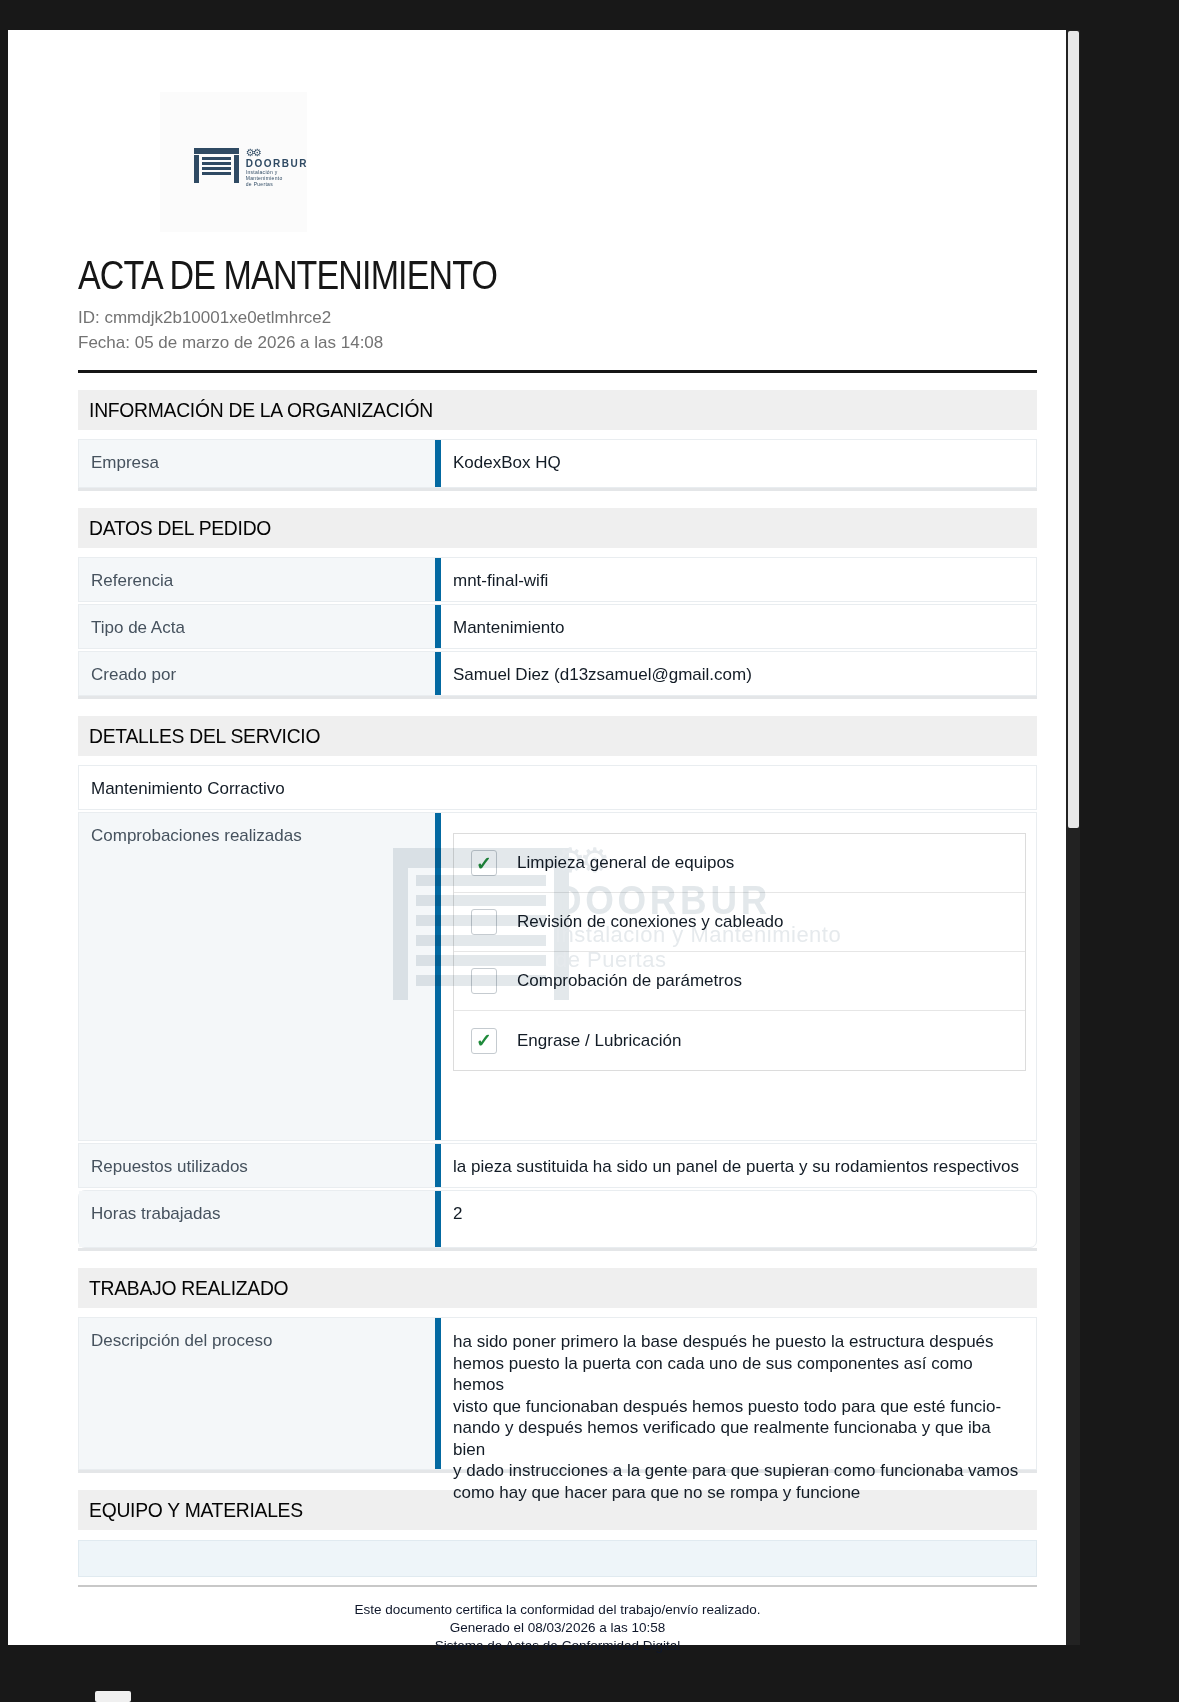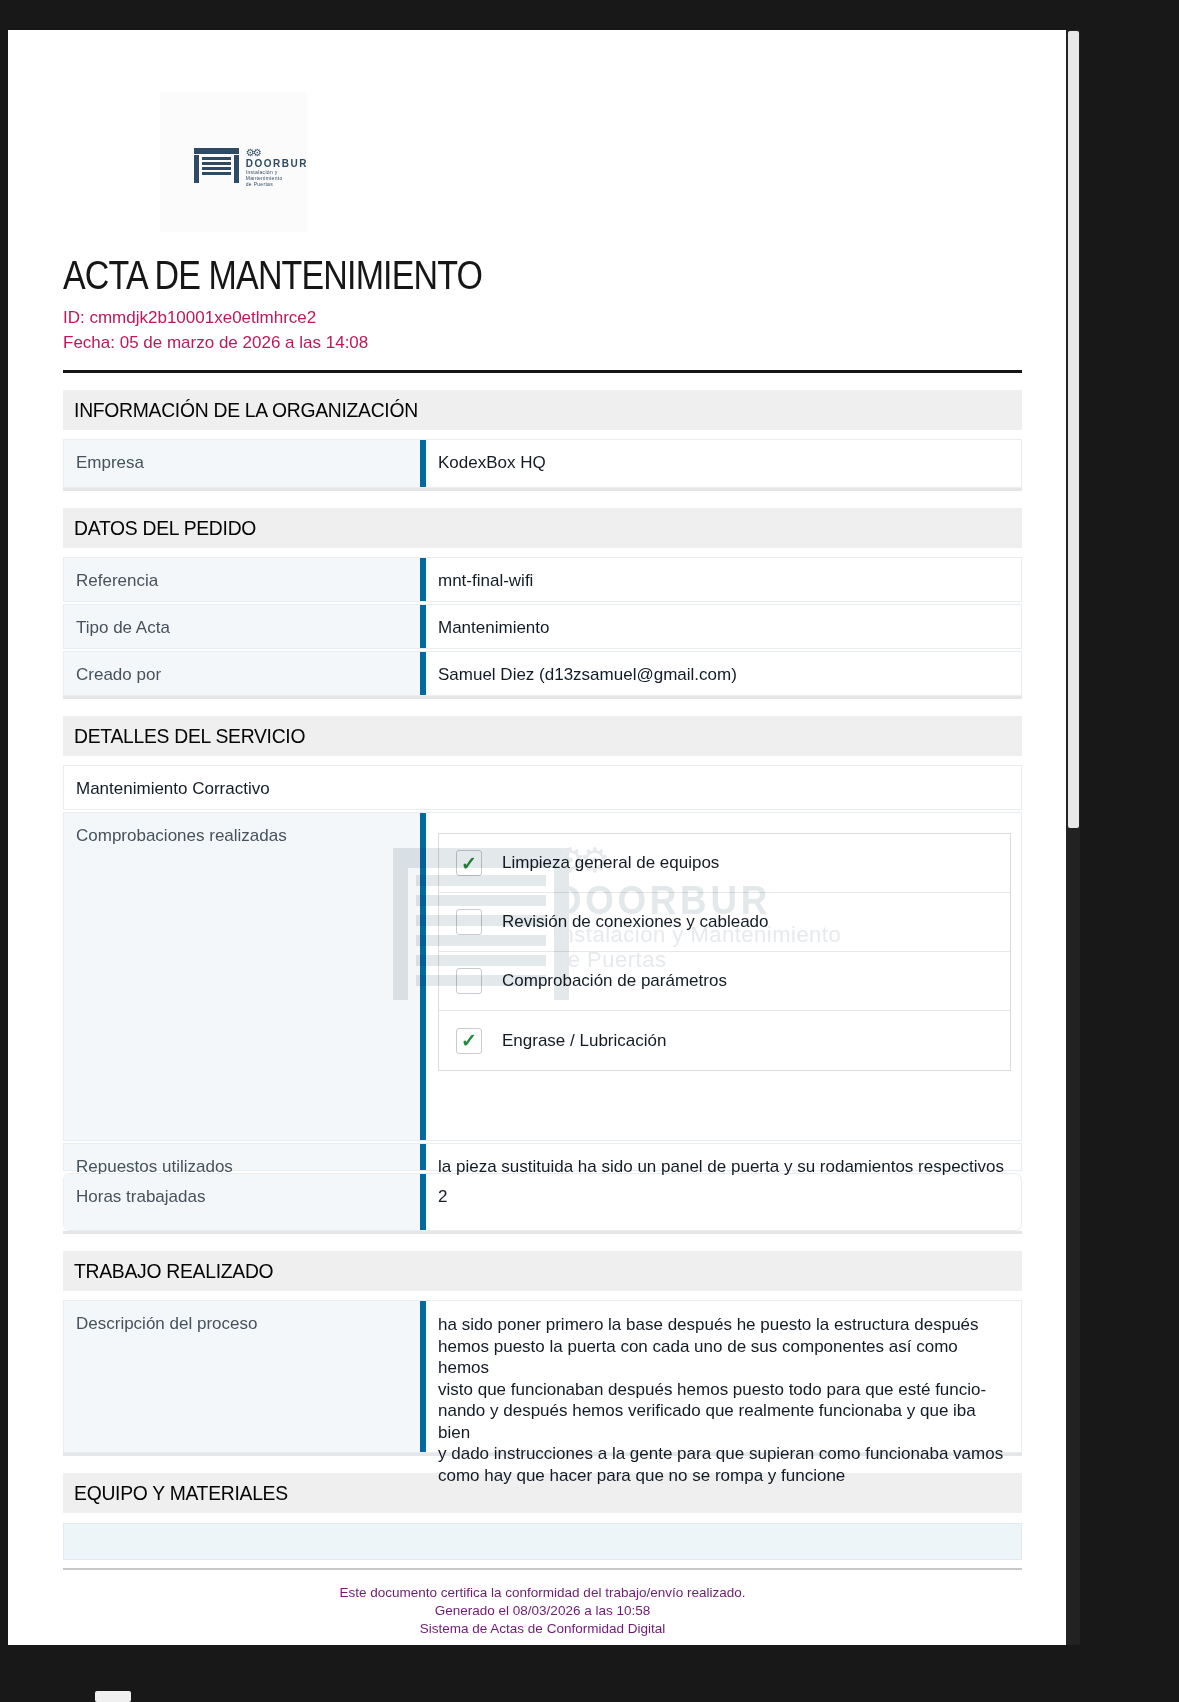--- a/index.html
+++ b/index.html
@@ -22,24 +22,24 @@
   .d-mini { width:48px; }
   .d-mini .d-lintel { height:6px; background:#2f4a63; margin-bottom:1px; }
   .d-mini .d-body { height:28px; border-left:5px solid #2f4a63; border-right:5px solid #2f4a63; padding:2px 3px 0 3px; }
   .d-mini .d-slat { height:3px; background:#2f4a63; margin-bottom:2px; }
   .logo-text { margin-left:7px; }
   .logo-gears { font-size:10px; line-height:10px; letter-spacing:-2px; }
   .logo-brand { font-size:10px; font-weight:bold; letter-spacing:1.5px; line-height:11px; }
   .logo-tag { font-size:5px; line-height:6px; letter-spacing:0.3px; }
 
   
-  .content { margin-left:55px; width:959px; }
+  .content { margin-left:70px; width:959px; }
   h1.doc-title { padding-top:222px; font-size:40px; line-height:46px; font-weight:normal; color:#161616;
                  letter-spacing:-1px; transform:scaleX(0.85); transform-origin:left; white-space:nowrap; }
-  .meta { font-size:17px; color:#be185d; line-height:20px; }
+  .meta { font-size:17px; color:#737373; line-height:20px; }
   .meta-id { margin-top:10px; }
   .meta-date { margin-top:5px; }
   .top-rule { margin-top:17px; height:3px; background:#151515; }
 
   .band { margin-top:17px; height:40px; background:#efefef; display:flex; align-items:center; }
   .band span { font-size:21px; color:#050505; padding-left:12px; letter-spacing:-0.3px;
                transform:scaleX(0.92); transform-origin:left; white-space:nowrap; }
 
   .table { margin-top:9px; border-bottom:3px solid #e4e6e8; }
   .row { display:flex; border:1px solid #e9edf0; margin-bottom:2px; background:#fff; }
@@ -54,21 +54,21 @@
   .cb { width:26px; height:26px; border:1px solid #c5cbd0; border-radius:3px; margin-left:17px;
         display:flex; align-items:center; justify-content:center; background:transparent; flex-shrink:0; }
   .cb .mark { color:#1f8a3b; font-size:19px; font-weight:bold; line-height:19px; }
   .cb-label { margin-left:20px; font-size:17px; color:#131c26; }
 
   .desc-line { font-size:17px; line-height:21.5px; color:#131c26; }
 
   .truncated-strip { margin-top:10px; height:37px; background:#eef5f9; border:1px solid #e0eaf0; }
   .divider { margin-top:8px; height:2px; background:#c8c8c8; }
 
-  .doc-footer { margin-top:14px; text-align:center; font-size:13.5px; line-height:18px; color:#701a75; }
+  .doc-footer { margin-top:14px; text-align:center; font-size:13.5px; line-height:18px; color:#0f172a; }
 
   
   .watermark { position:absolute; left:385px; top:812px; width:470px; height:195px;
                mix-blend-mode:multiply; pointer-events:none; }
   .wm-door { position:absolute; left:0; top:6px; width:176px; }
   .wm-lintel { height:20px; background:#e3e8eb; }
   .wm-body { height:132px; border-left:15px solid #e3e8eb; border-right:15px solid #e3e8eb; padding:7px 8px 0 8px; }
   .wm-slat { height:11px; background:#e3e8eb; margin-bottom:9px; }
   .wm-text { position:absolute; left:162px; top:0; }
   .wm-gears { font-size:34px; line-height:36px; letter-spacing:-6px; color:#e6eaed; }
@@ -168,21 +168,21 @@
               </div>
               <div class="cb-item">
                 <span class="cb">
                     <span class="mark">✓</span>
                   </span>
                 <span class="cb-label">Engrase / Lubricación</span>
               </div>
             </div>
           </div>
         </div>
-        <div class="row" style="height:28px;">
+        <div class="row" style="height:45px;">
           <div class="cell label-cell">Repuestos utilizados</div>
           <div class="cell value-cell">la pieza sustituida ha sido un panel de puerta y su rodamientos respectivos</div>
         </div>
         <div class="row" style="height:58px;border-radius:7px;">
           <div class="cell label-cell">Horas trabajadas</div>
           <div class="cell value-cell">2</div>
         </div>
       </div>
 
       <div class="band">

